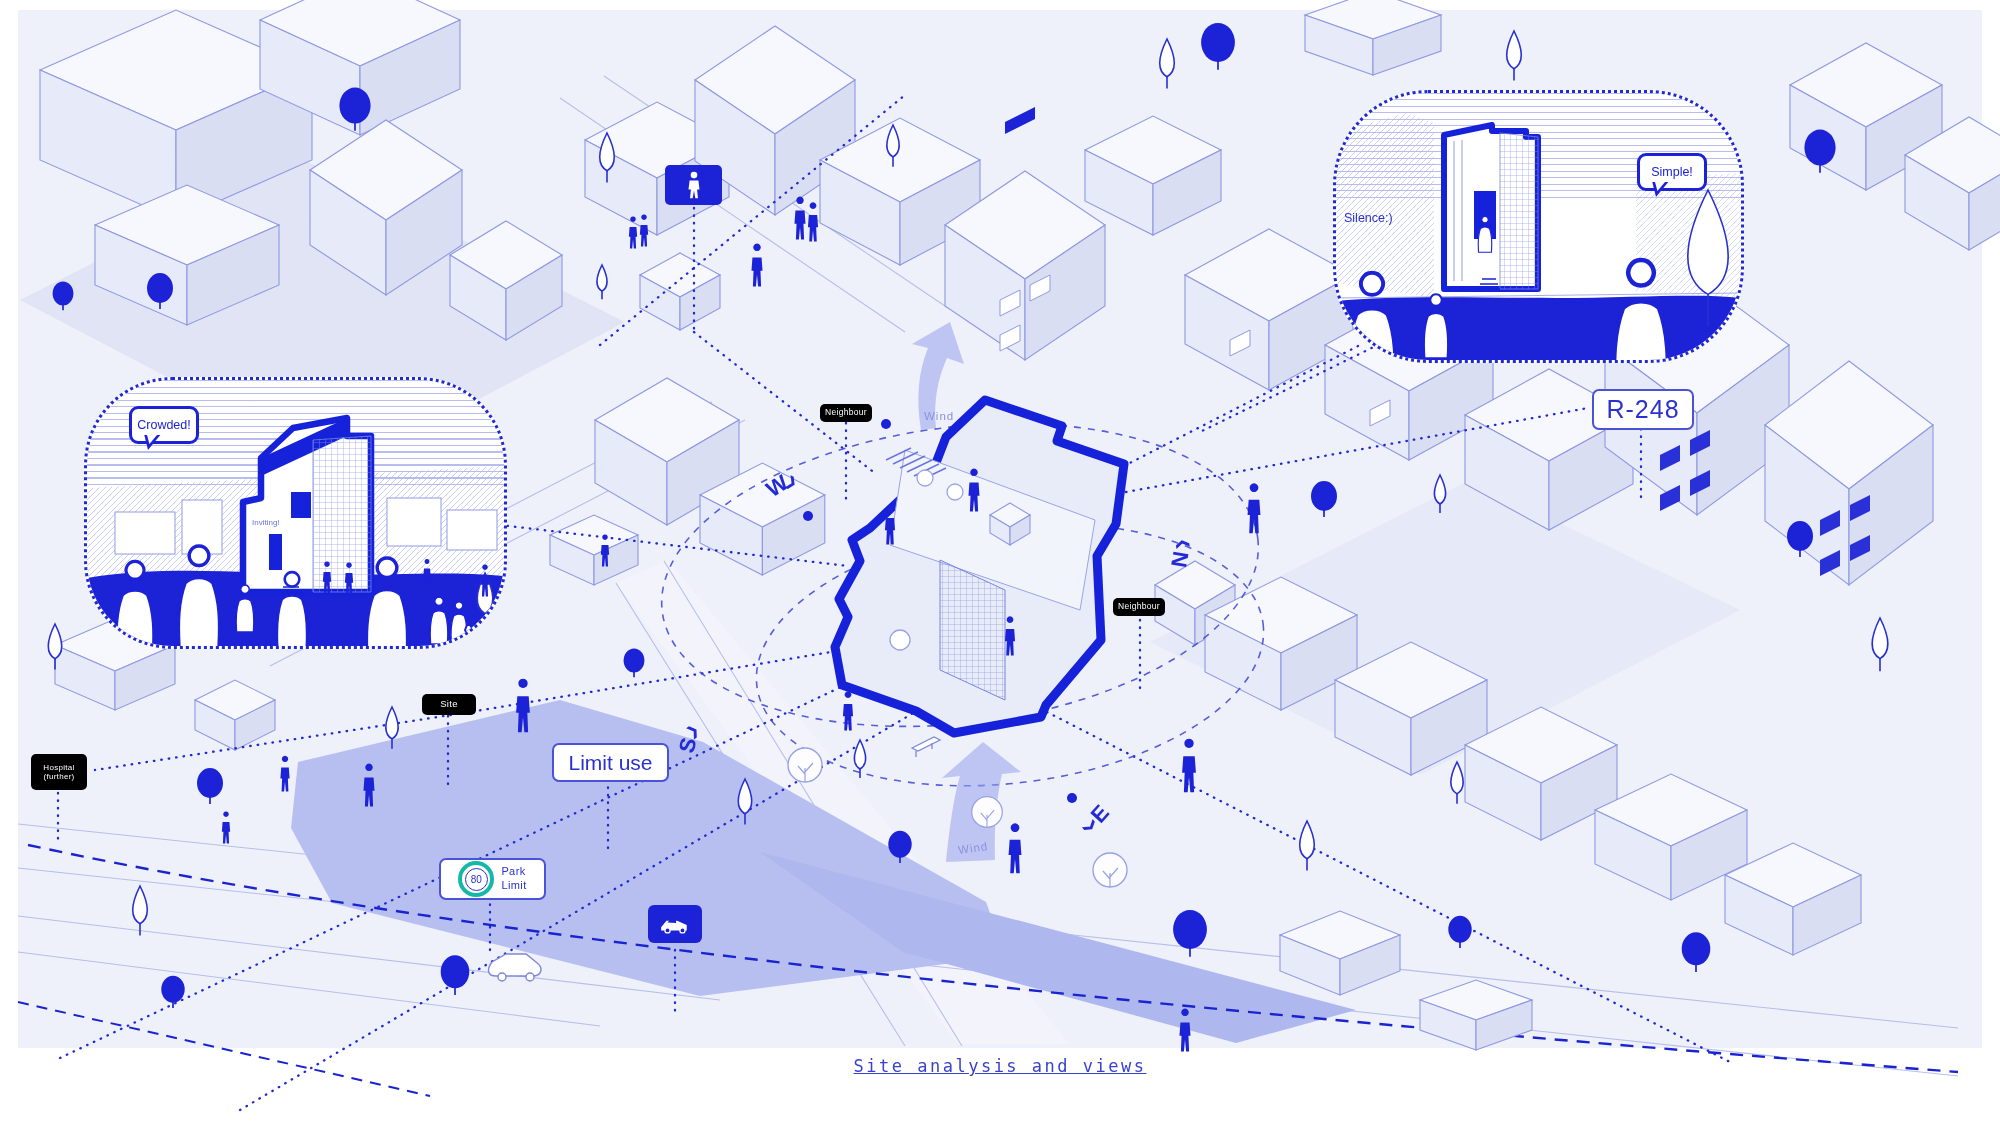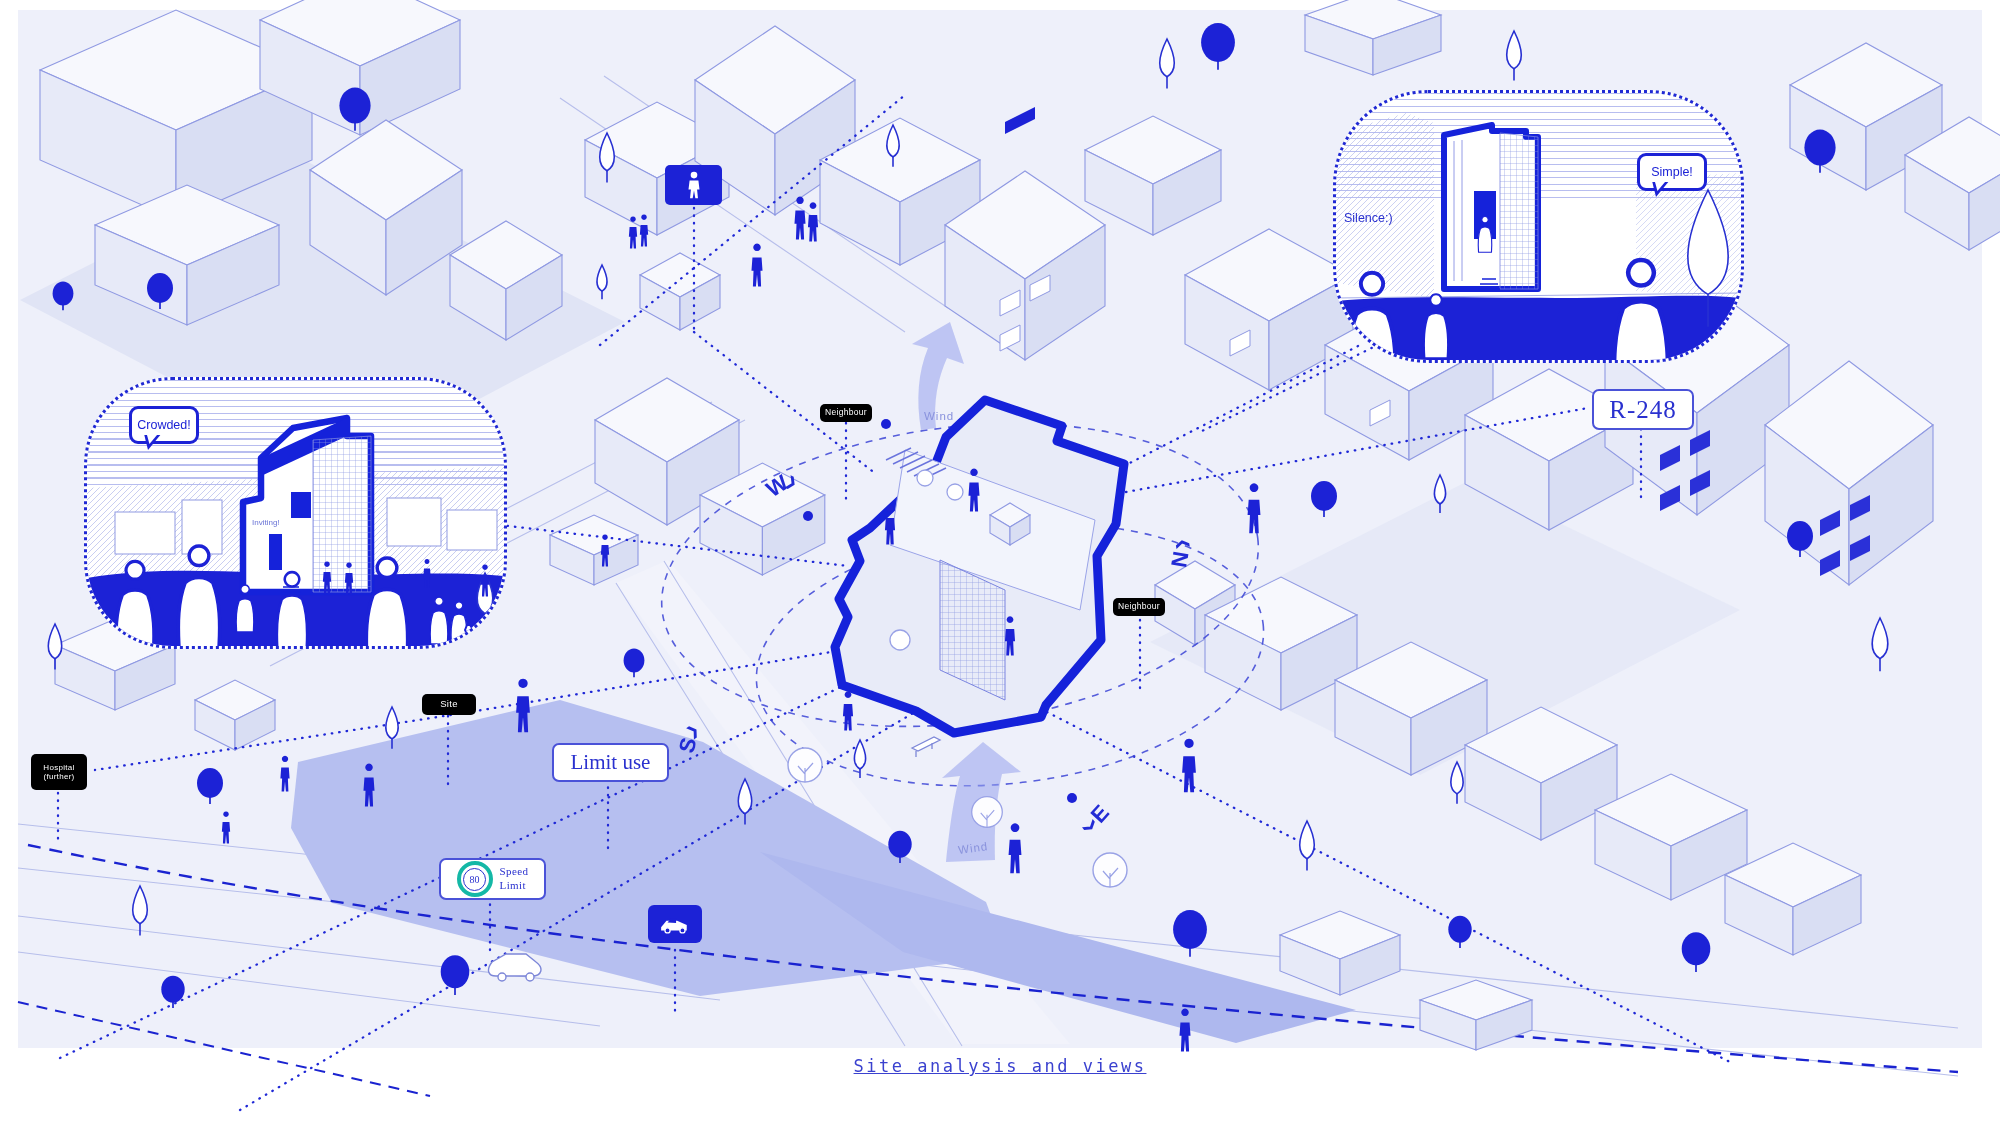--- a/index.html
+++ b/index.html
@@ -4,21 +4,21 @@
 <style>
   html,body{margin:0;padding:0;background:#ffffff;}
   #stage{position:relative;width:2000px;height:1125px;overflow:hidden;background:#ffffff;
          font-family:"Liberation Sans",sans-serif;}
   #scene-svg{position:absolute;left:0;top:0;}
   
   .chip-blue{position:absolute;background:#000000;color:#ffffff;border-radius:5px;
     display:flex;flex-direction:column;align-items:center;justify-content:center;
     font-size:9.5px;letter-spacing:.3px;line-height:1.15;text-align:center;}
   .chip-white{position:absolute;background:#ffffff;color:#2a31cf;border:2px solid #4a52d8;
-    border-radius:7px;display:flex;align-items:center;justify-content:center;font-family:Liberation Serif, serif;}
+    border-radius:7px;display:flex;align-items:center;justify-content:center;}
   .speech{position:absolute;background:#ffffff;border:3px solid #1c22d6;border-radius:9px;
     color:#1c22d6;font-size:12.5px;display:flex;align-items:center;justify-content:center;z-index:6;}
   .speech::before{content:"";position:absolute;left:9px;bottom:-17px;border:8px solid transparent;
     border-top:15px solid #1c22d6;transform:skewX(-16deg);}
   .speech::after{content:"";position:absolute;left:13px;bottom:-8px;border:5px solid transparent;
     border-top:9px solid #ffffff;transform:skewX(-16deg);}
   .sign-blue{position:absolute;background:#1c22d6;border-radius:5px;display:flex;
     align-items:center;justify-content:center;}
   
   .bubble{position:absolute;border:3px dotted #2029d4;background:#ffffff;overflow:hidden;z-index:5;}
@@ -385,21 +385,21 @@
 
 <div class="chip-white" style="left:552px;top:743px;width:113px;height:35px;font-size:21px;">
       <span>Limit use</span>
     </div>
 
 <div class="chip-white spd" style="left:439px;top:858px;width:103px;height:38px;">
   <span class="ring">
         <span class="inner">80</span>
       </span>
   <span class="txt">
-    <span>Speed</span><br>
+    <span>Park</span><br>
     <span>Limit</span>
   </span>
 </div>
 
 <div class="sign-blue" style="left:665px;top:165px;width:57px;height:40px;">
   <svg width="22" height="30" viewBox="0 0 20 26">
     <circle cx="10" cy="4" r="3" fill="#ffffff"></circle>
     <path d="M6,9 h8 l1,8 h-2.2 l0.8,8 h-2.4 l-1.2,-7 l-1.2,7 h-2.4 l0.8,-8 H5 z" fill="#ffffff"></path>
   </svg>
 </div>

